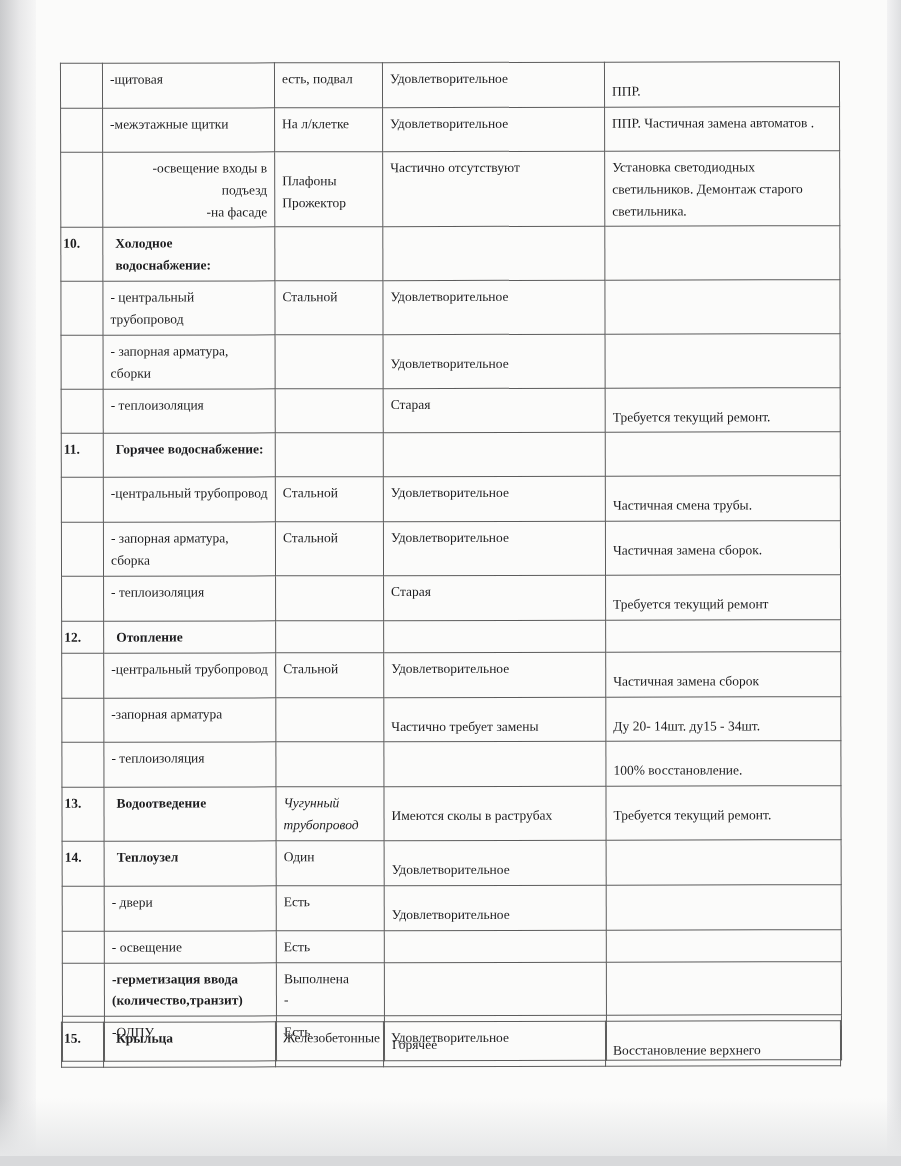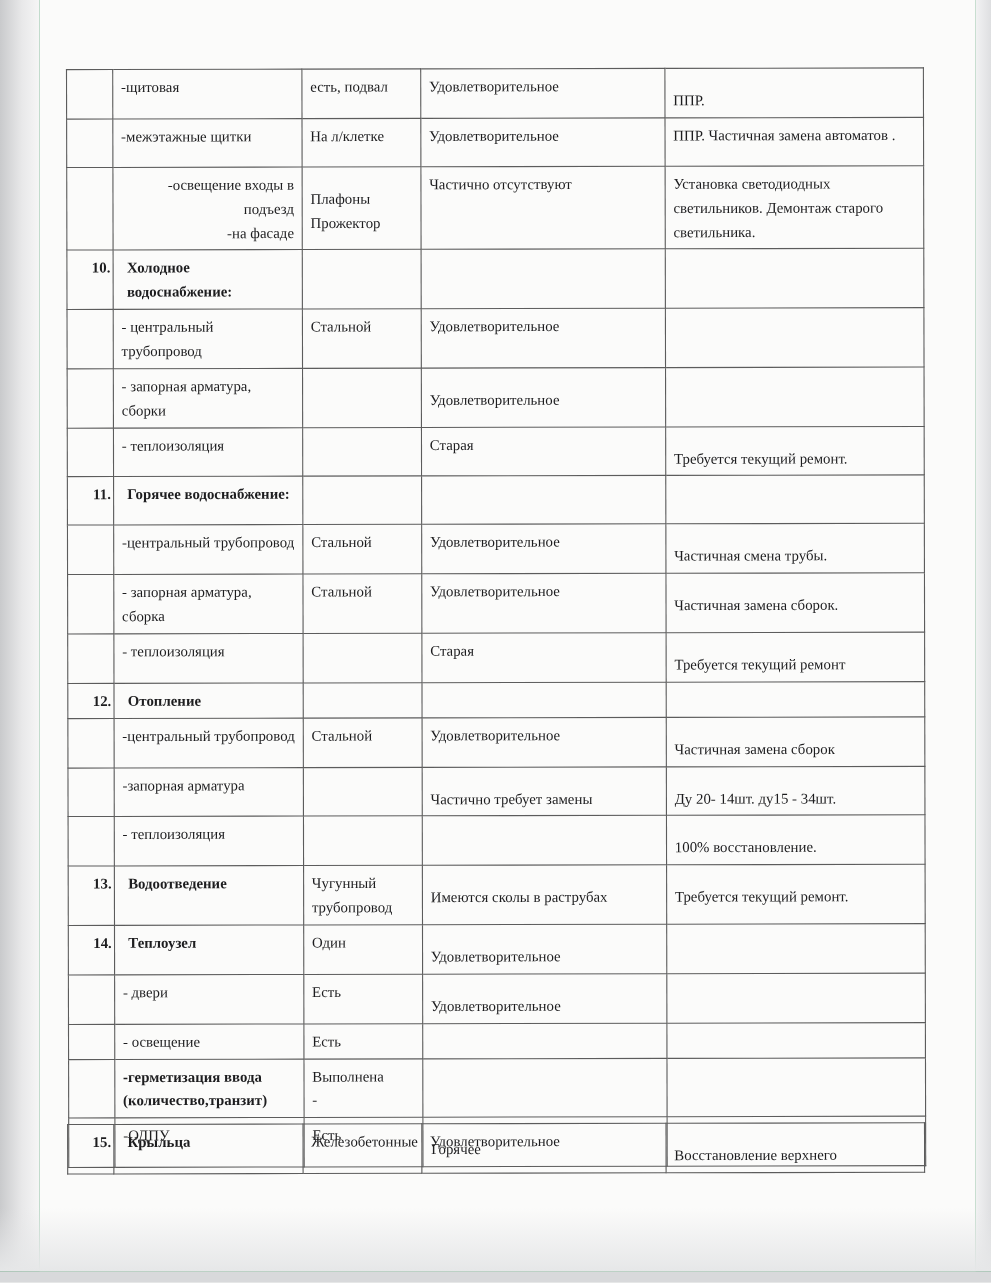--- a/index.html
+++ b/index.html
@@ -63,21 +63,21 @@
     line-height: 1.62;
     color: #1d1d1f;
   }
   col.c1 { width: 42px; }
   col.c2 { width: 172px; }
   col.c3 { width: 108px; }
   col.c4 { width: 222px; }
   col.c5 { width: 235px; }
 
   .num {
-    text-align: right;
+    text-align: left;
     font-weight: bold;
     font-size: 13.5px;
     padding-left: 2px;
     padding-right: 2px;
   }
   .bold { font-weight: bold; padding-left: 12px; }
   .h2r { height: 44px; }
   .h3r { height: 68px; }
   .nudge-down { padding-top: 18px; }
 
@@ -205,21 +205,21 @@
         <tr>
           <td class="num"></td>
           <td>- теплоизоляция</td>
           <td></td>
           <td></td>
           <td class="nudge-down">100% восстановление.</td>
         </tr>
         <tr class="h2r">
           <td class="num">13.</td>
           <td class="bold">Водоотведение</td>
-          <td style="white-space: pre-line;">Чугунный трубопровод</td>
+          <td style="white-space: pre-line; font-style: italic;">Чугунный трубопровод</td>
           <td class="nudge-down">Имеются сколы в раструбах</td>
           <td class="nudge-down">Требуется текущий ремонт.</td>
         </tr>
         <tr>
           <td class="num">14.</td>
           <td class="bold">Теплоузел</td>
           <td>Один</td>
           <td class="nudge-down">Удовлетворительное</td>
           <td></td>
         </tr>

